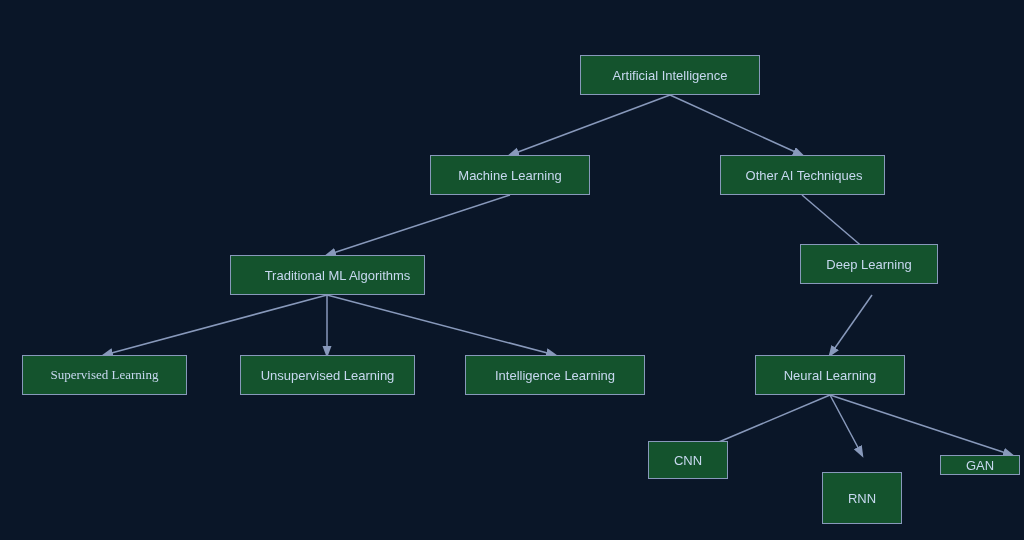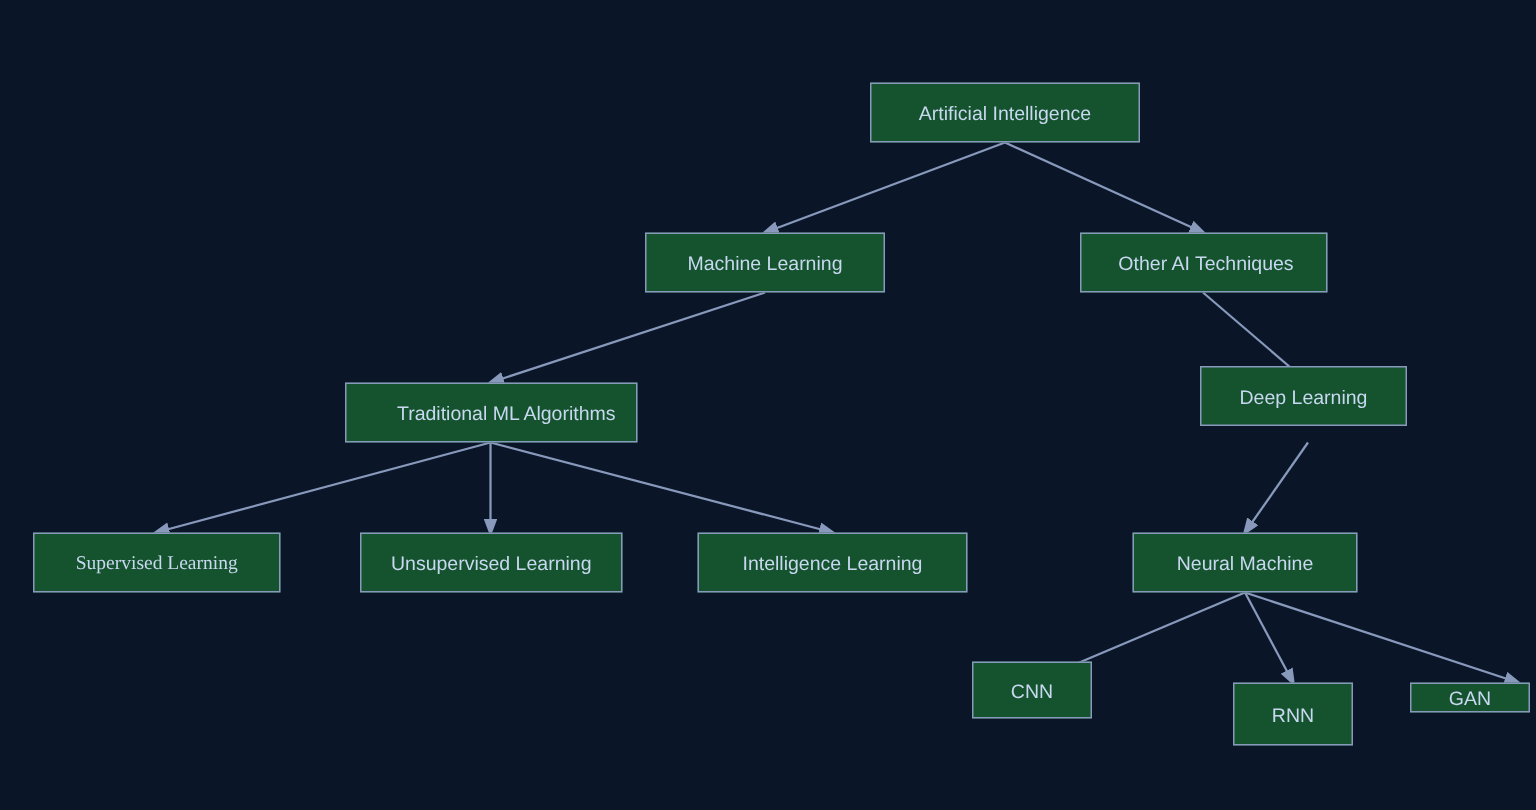--- a/index.html
+++ b/index.html
@@ -104,27 +104,27 @@
 
   <div class="node" style="left:240px; top:355px; width:175px; height:40px;">
     <span>Unsupervised Learning</span>
   </div>
 
   <div class="node" style="left:465px; top:355px; width:180px; height:40px;">
     <span>Intelligence Learning</span>
   </div>
 
   <div class="node" style="left:755px; top:355px; width:150px; height:40px;">
-    <span>Neural Machine</span>
+    <span>Neural Learning</span>
   </div>
 
   <div class="node" style="left:648px; top:441px; width:80px; height:38px;">
     <span>CNN</span>
   </div>
 
-  <div class="node" style="left:822px; top:455px; width:80px; height:42px;">
+  <div class="node" style="left:822px; top:472px; width:80px; height:52px;">
     <span>RNN</span>
   </div>
 
   <div class="node" style="left:940px; top:455px; width:80px; height:20px;">
     <span>GAN</span>
   </div>
 </div>
 
 </body></html>

